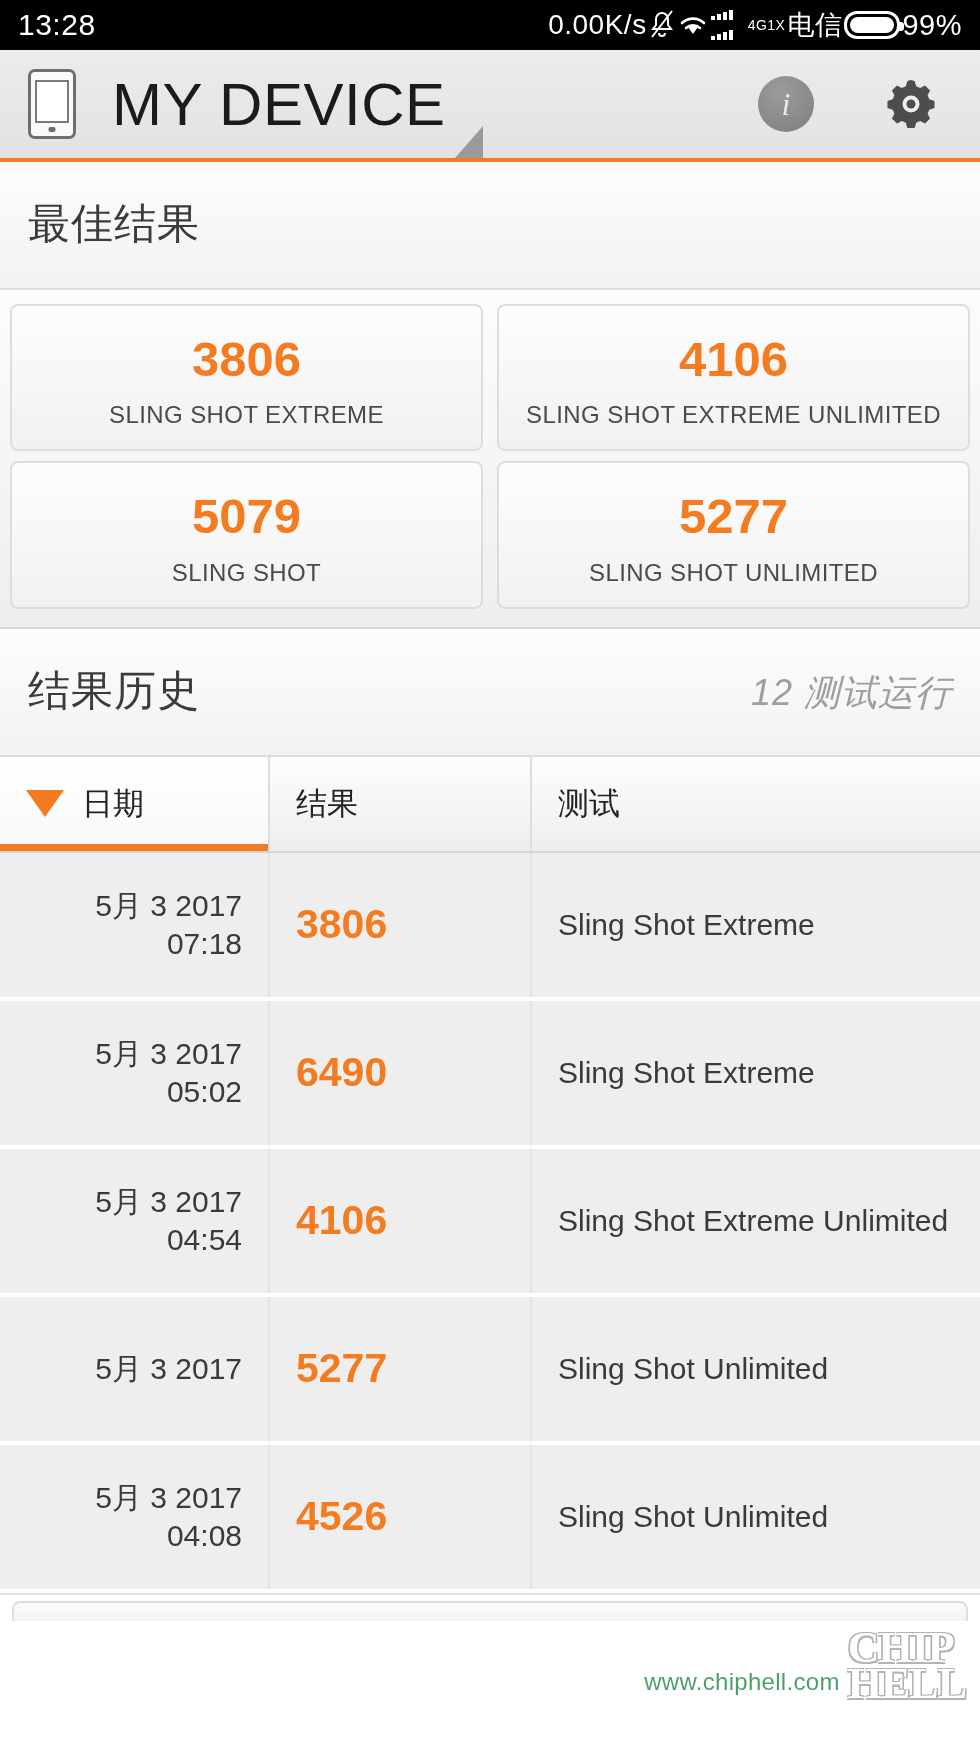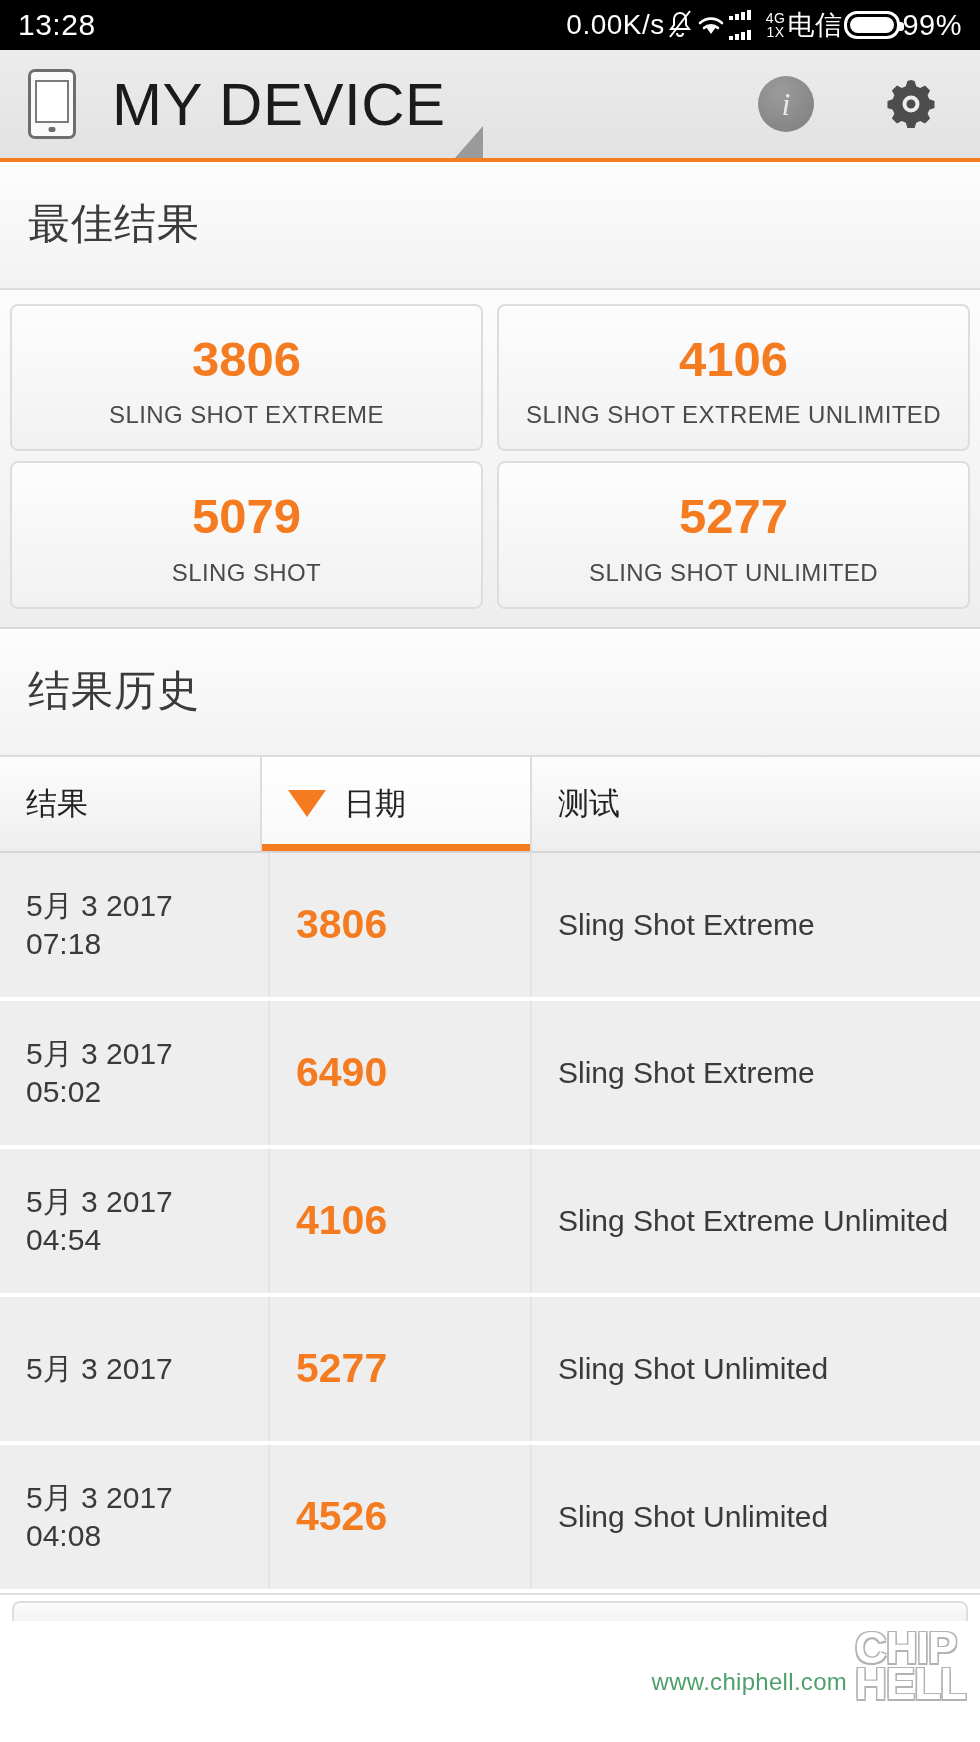--- a/index.html
+++ b/index.html
@@ -27,21 +27,21 @@
     margin-left: auto;
     display: flex;
     align-items: center;
     gap: 2px;
     text-align: center;
   }
   .sb-speed { font-size: 28px; }
   .icon-mute { position: relative; width: 26px; height: 30px; }
   .icon-mute svg, .icon-wifi svg, .icon-sig svg { display: block; }
   .sb-net { display: flex; align-items: center; gap: 3px; }
-  .sb-nettxt { display: flex; flex-direction: column; line-height: 1; font-size: 14px; }
+  .sb-nettxt { display: flex; flex-direction: row; line-height: 1; font-size: 14px; }
   .sb-carrier { font-size: 27px; }
   .battery {
     width: 56px; height: 28px;
     border: 3px solid #ffffff;
     border-radius: 13px;
     position: relative;
   }
   .battery::after {
     content: "";
     position: absolute;
@@ -225,21 +225,21 @@
     background: #eeeeee;
     min-height: 148px;
   }
   .td {
     display: flex;
     flex-direction: column;
     justify-content: center;
     padding: 14px 26px;
     border-right: 2px solid #e3e3e3;
   }
-  .td.col-date { width: 270px; }
+  .td.col-date { width: 270px; text-align: right; }
   .td.col-result { width: 262px; }
   .td.col-test { flex: 1 1 auto; border-right: none; }
   .date-line {
     font-size: 30px;
     color: #3a3a3a;
     line-height: 1.25;
   }
   .result-val {
     font-size: 41px;
     font-weight: bold;
@@ -284,21 +284,21 @@
   }
   .wm-logo {
     font-size: 44px;
     font-weight: bold;
     color: #ffffff;
     line-height: 0.82;
     letter-spacing: -1px;
     text-shadow:
       -1.5px -1.5px 0 #9a9a9a,  1.5px -1.5px 0 #9a9a9a,
       -1.5px  1.5px 0 #9a9a9a,  1.5px  1.5px 0 #9a9a9a;
-    font-family: Liberation Sans, sans-serif;
+    font-family: Liberation Serif, serif;
     text-align: left;
   }
   body { position: relative; }
 </style>
 </head>
 <body>
 
 <div class="statusbar">
   <span class="sb-clock">13:28</span>
   <span class="sb-right">
@@ -381,30 +381,31 @@
     </div>
     <div class="card">
       <div class="card-score">5277</div>
       <div class="card-label">SLING SHOT UNLIMITED</div>
     </div>
   </div>
 </div>
 
 <div class="section-head">
   <h2>结果历史</h2>
+  <span class="runs-count">12 测试运行</span>
 </div>
 
 <div class="table">
   <div class="thead">
-    <div class="th col-result">
-      <span>结果</span>
-    </div>
     <div class="th col-date sorted">
       <span class="sort-caret"></span>
       <span>日期</span>
+    </div>
+    <div class="th col-result">
+      <span>结果</span>
     </div>
     <div class="th col-test">
       <span>测试</span>
     </div>
   </div>
 
   <div class="trow">
     <div class="td col-date">
       <span class="date-line">5月 3 2017</span>
       <span class="date-line">07:18</span>

